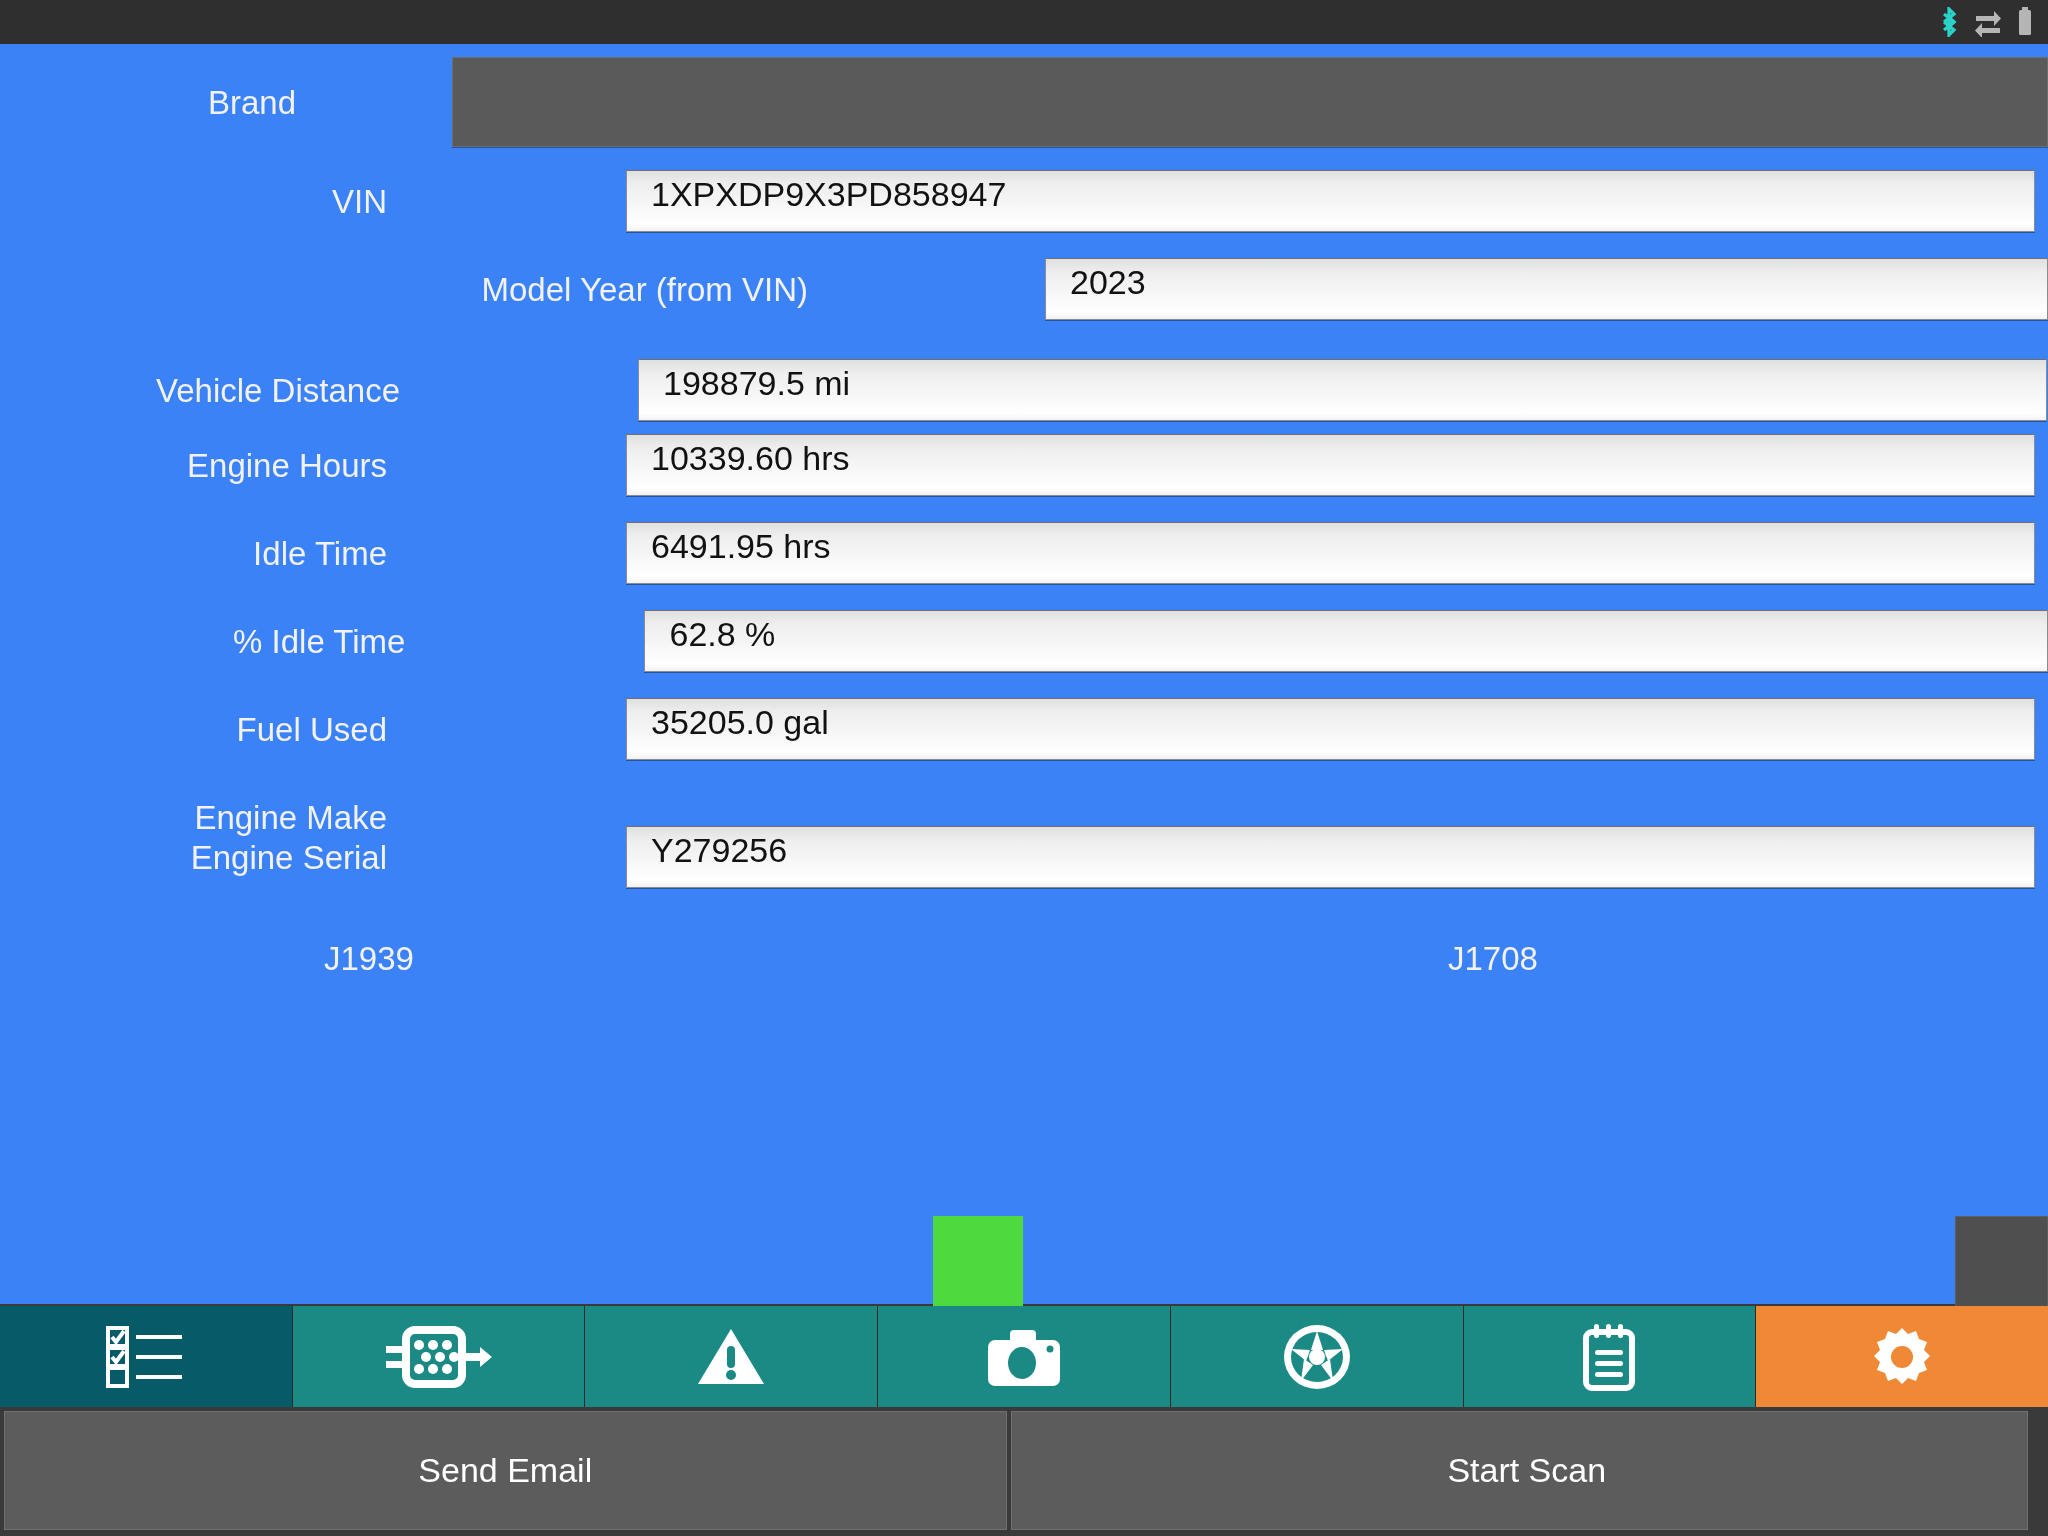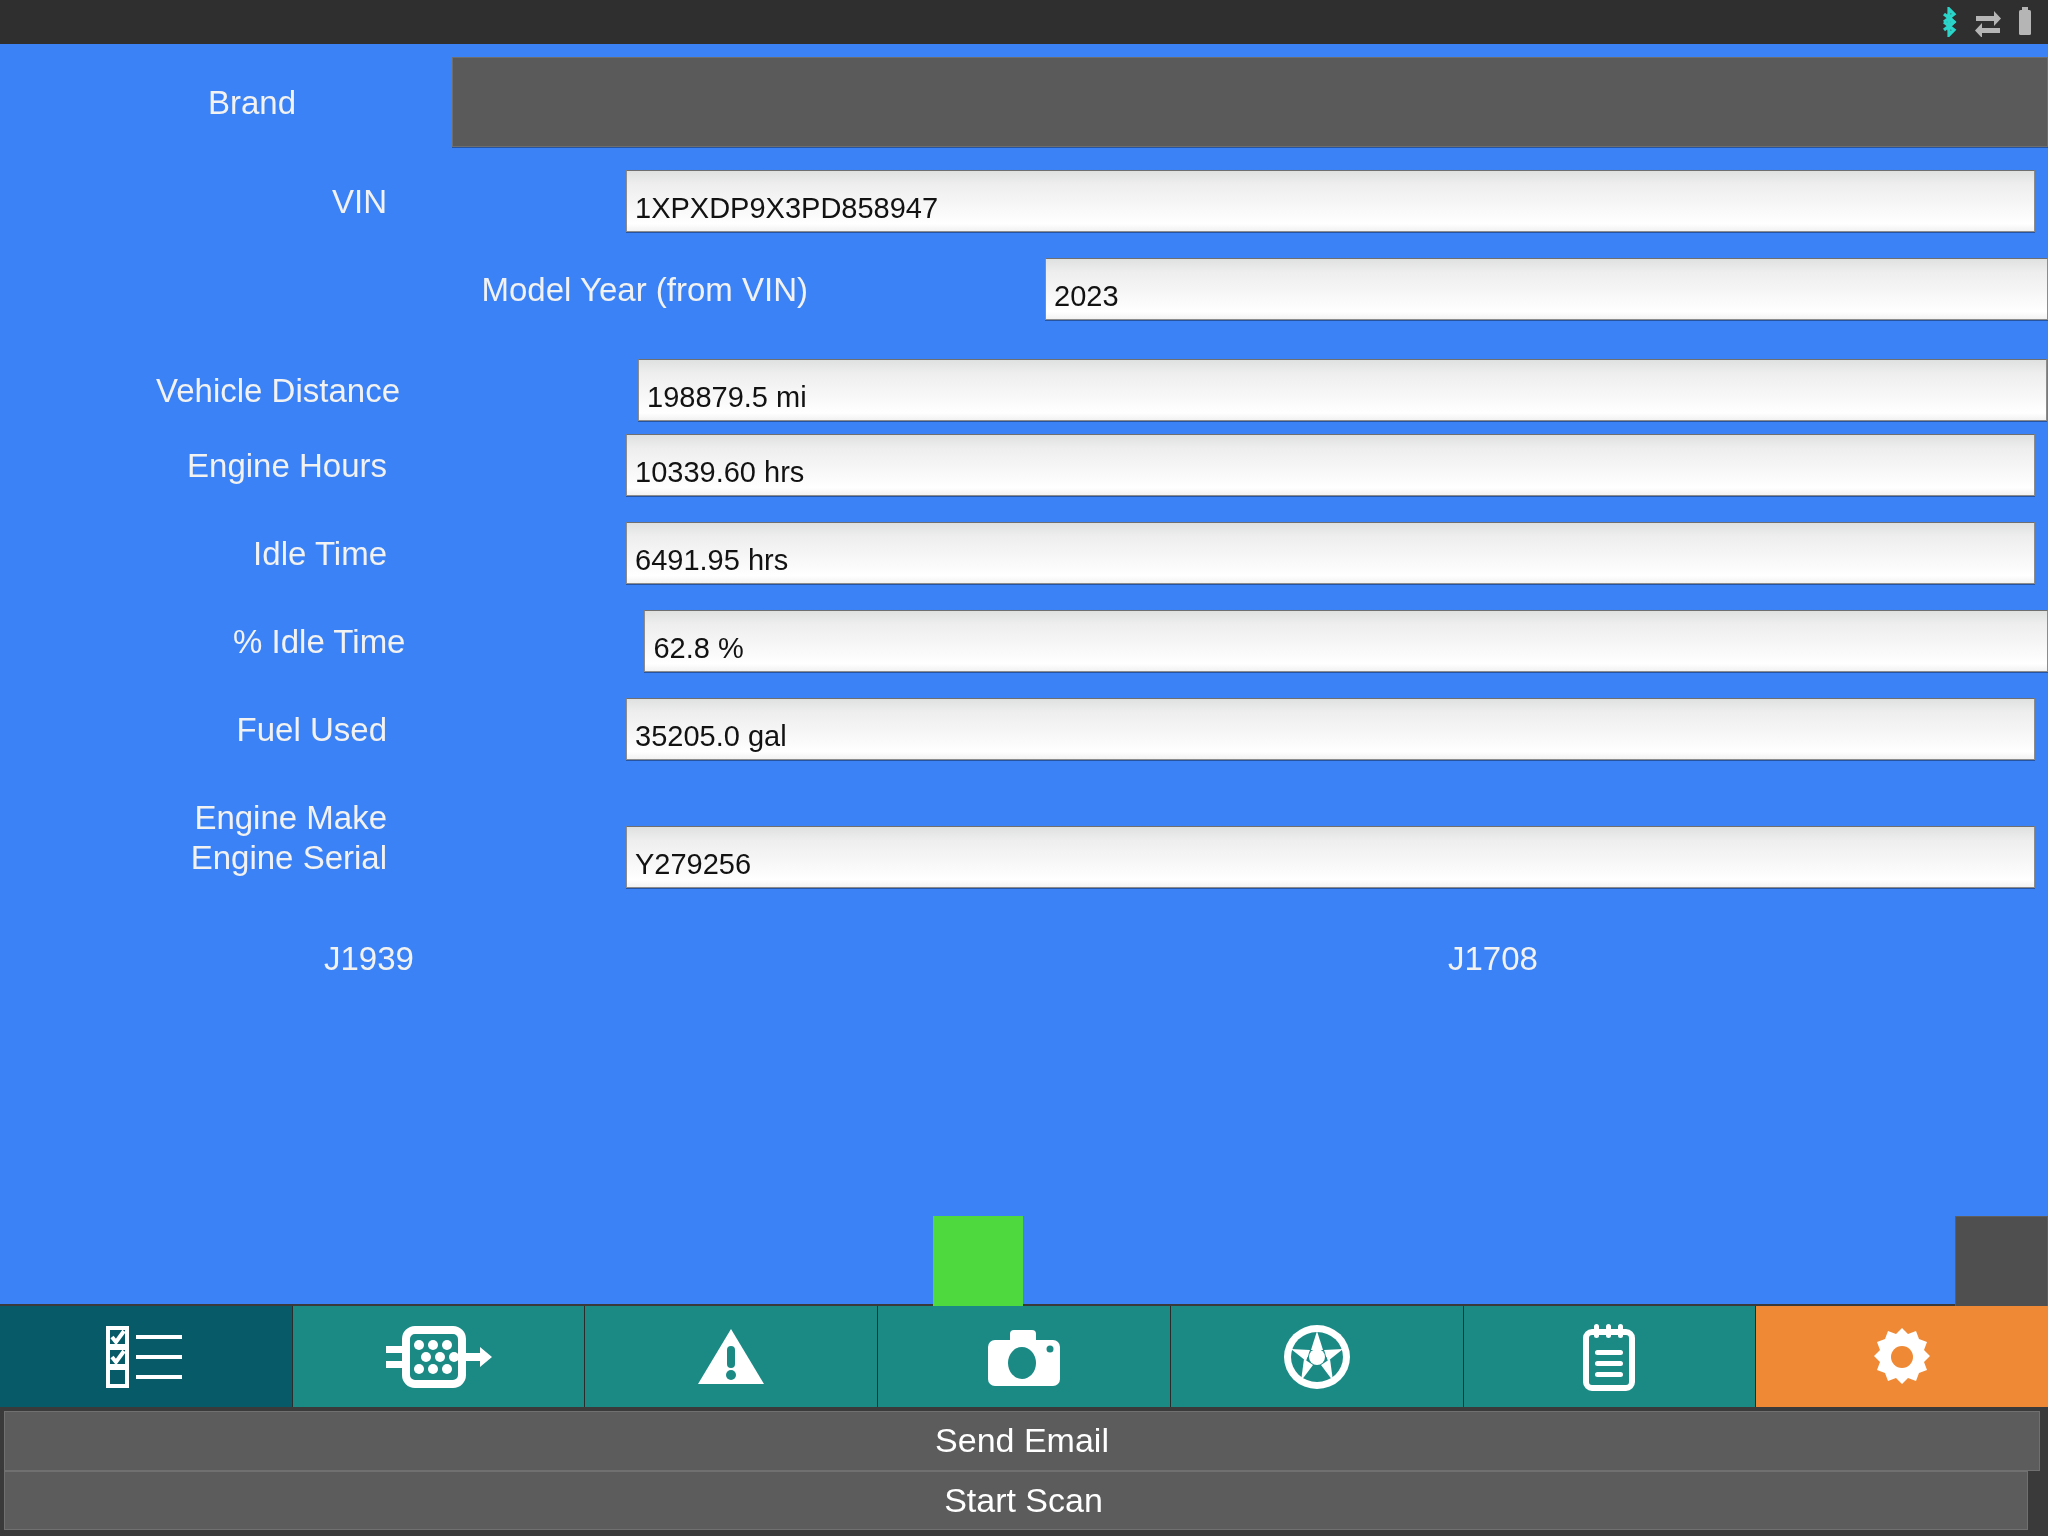--- a/index.html
+++ b/index.html
@@ -58,24 +58,24 @@
     text-align: right;
     white-space: nowrap;
     line-height: 1;
   }
   .field {
     box-sizing: border-box;
     background: linear-gradient(to bottom, #dfe0e0 0%, #eeeeee 22%, #f7f7f7 58%, #ffffff 88%, #f2f2f2 100%);
     border: 1px solid #8c8c8c;
     border-top-color: #6f6f6f;
     color: #121212;
-    font-size: 29px;
-    padding: 0 0 0 8px;
-    display: flex;
-    align-items: flex-end;
+    font-size: 34px;
+    padding: 0 0 0 24px;
+    display: flex;
+    align-items: flex-start;
     height: 62px;
     box-shadow: 0 1px 0 rgba(0,0,0,0.35);
   }
   .field span {
     line-height: 46px;
   }
   .field-empty {
     box-sizing: border-box;
     background: #5a5a5a;
     border: 1px solid #6e6e6e;
@@ -119,21 +119,20 @@
   .btnbar {
     position: absolute;
     left: 0;
     top: 1407px;
     width: 2048px;
     height: 129px;
     display: flex;
     background: #3a3a3a;
     padding: 4px 4px 6px 4px;
     box-sizing: border-box;
-    flex-direction: column;
   }
   .bigbtn {
     flex: 1 1 0;
     background: #5c5c5c;
     border: 1px solid #707070;
     color: #ffffff;
     font-size: 34px;
     display: flex;
     align-items: center;
     justify-content: center;

